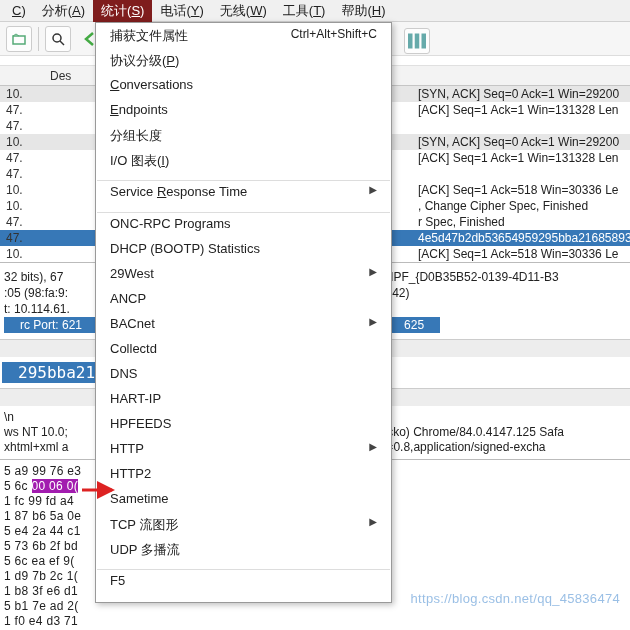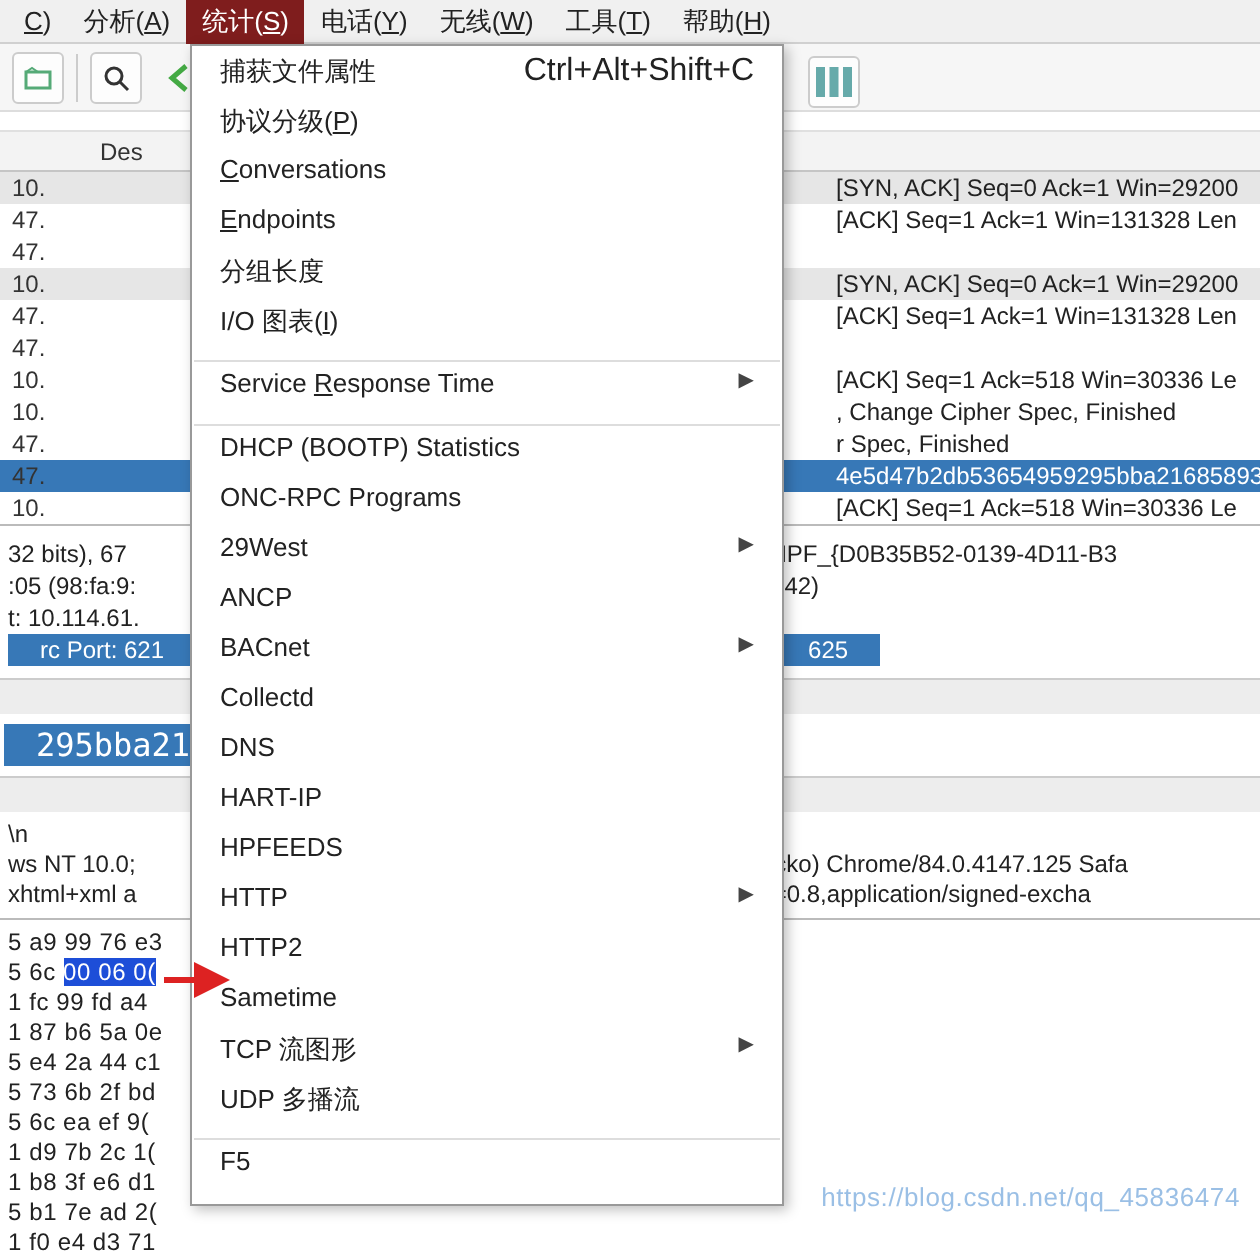--- a/index.html
+++ b/index.html
@@ -18,21 +18,21 @@
   .row { height:16px; display:flex; align-items:center; font-size:12px; font-family:Menlo,Consolas,monospace;}
   .row .c1 { width:118px; padding-left:6px; color:#333;}
   .row.sel { background:#3778b7; color:#fff;}
   .row.grey { background:#e6e6e6;}
   .row .rest { flex:1; padding-left:300px; white-space:nowrap; overflow:hidden;}
   .midpane { border-top:1px solid #bbb; padding:6px 4px; font-family:Menlo,Consolas,monospace; font-size:12px; line-height:16px; white-space:pre; overflow:hidden;}
   .midhl { background:#3778b7; color:#fff; display:inline; padding:1px 16px;}
   .hexstrip { background:#ededed; height:18px; border-top:1px solid #ccc;}
   .midpane2 { padding:4px; font-family:Menlo,Consolas,monospace; font-size:12px; line-height:15px; white-space:pre; overflow:hidden;}
   .hexpane { background:#fff; border-top:1px solid #bbb; padding:4px 4px 0 4px; font-family:Menlo,Consolas,monospace; font-size:12px; line-height:15px; letter-spacing:0.3px; color:#222; overflow:hidden;}
-  .hexpane .sel { background:#1d4ed8; color:#fff;}
+  .hexpane .sel { background:#a21caf; color:#fff;}
   .dropdown { position:absolute; top:22px; left:95px; width:297px; background:#fff; border:1px solid #999; box-shadow:2px 2px 6px rgba(0,0,0,0.25); z-index:10; padding:4px 0;}
   .ditem { height:25px; display:flex; justify-content:space-between; padding:0 14px; font-size:13px; color:#222; cursor:default;gap:34px;}
   .ditem .ul { text-decoration:underline;}
   .ditem .arrow { font-size:10px; color:#444;}
   .dsep { height:1px; background:#ddd; margin:3px 1px;}
   .redarrow { position:absolute; left:80px; top:478px; z-index:20; pointer-events:none;}
   .watermark { position:absolute; right:10px; bottom:24px; color:rgba(120,170,220,0.75); font-size:13px; font-family:Arial; z-index:5; letter-spacing:0.3px;}
   .ticon { position:absolute; right:200px; top:28px; width:26px; height:26px; border:1px solid #ccc; border-radius:3px; background:#fdfdfd; display:flex; align-items:center; justify-content:center;}
 </style>
 </head>
@@ -152,21 +152,21 @@
 <div>5 6c ea ef 9(</div>
 <div>1 d9 7b 2c 1(</div>
 <div>1 b8 3f e6 d1</div>
 <div>5 b1 7e ad 2(</div>
 <div>1 f0 e4 d3 71</div>
 </div>
 
 <div class="dropdown" id="dd">
     <div class="ditem">
       <span>捕获文件属性</span>
-      <span style="font-size: 16px;">Ctrl+Alt+Shift+C</span>
+      <span style="font-size: 12px;">Ctrl+Alt+Shift+C</span>
     </div>
     <div class="ditem">
       <span><span>协议分级(</span><span class="ul">P</span><span>)</span></span>
     </div>
     <div class="ditem">
       <span><span></span><span class="ul">C</span><span>onversations</span></span>
     </div>
     <div class="ditem">
       <span><span></span><span class="ul">E</span><span>ndpoints</span></span>
     </div>
@@ -176,24 +176,24 @@
     <div class="ditem">
       <span><span>I/O 图表(</span><span class="ul">I</span><span>)</span></span>
     </div>
     <div class="dsep"></div>
     <div class="ditem">
       <span><span>Service </span><span class="ul">R</span><span>esponse Time</span></span>
       <span class="arrow">▶</span>
     </div>
     <div class="dsep"></div>
     <div class="ditem">
+      <span>ONC-RPC Programs</span>
+    </div>
+    <div class="ditem">
       <span>DHCP (BOOTP) Statistics</span>
-    </div>
-    <div class="ditem">
-      <span>ONC-RPC Programs</span>
     </div>
     <div class="ditem">
       <span>29West</span>
       <span class="arrow">▶</span>
     </div>
     <div class="ditem">
       <span>ANCP</span>
     </div>
     <div class="ditem">
       <span>BACnet</span>

